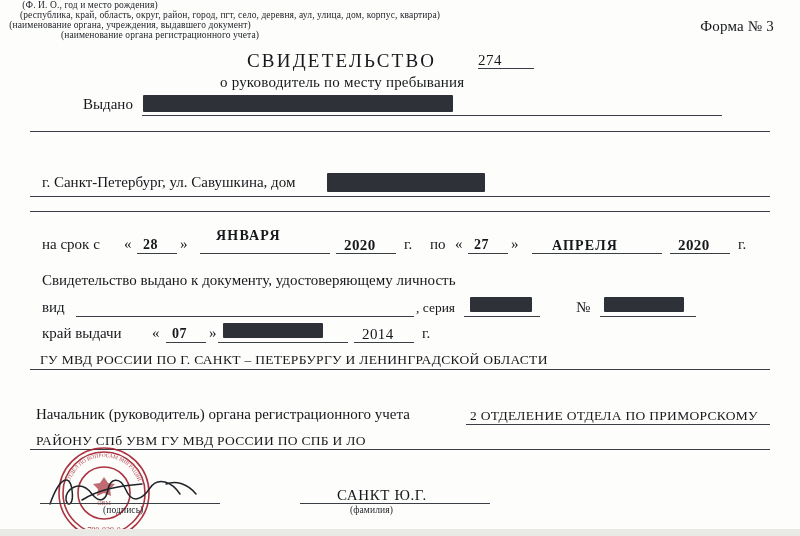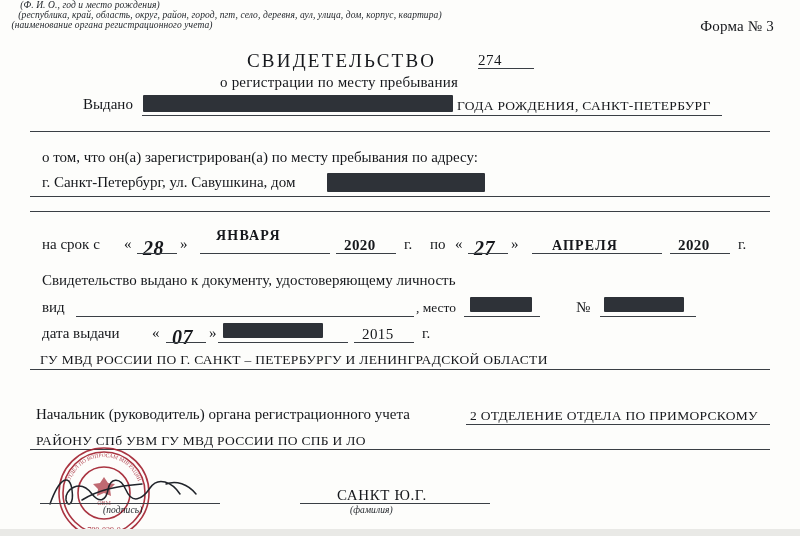--- a/index.html
+++ b/index.html
@@ -30,21 +30,20 @@
     position: absolute;
     background: #2e3238;
     border-radius: 1px;
   }
   .tiny {
     font-size: 9.5px;
     font-family: "Liberation Serif", serif;
     color: #22262b;
     text-align: center;
     letter-spacing: 0.1px;
-    font-style: italic;
   }
   .form-no {
     position: absolute;
     right: 26px;
     top: 18px;
     font-size: 15px;
     font-family: "Liberation Serif", serif;
     letter-spacing: 0.2px;
   }
   .title {
@@ -87,24 +86,23 @@
     font-family: "Liberation Serif", serif;
     letter-spacing: 0.3px;
     white-space: nowrap;
   }
   .quote {
     position: absolute;
     font-size: 15px;
   }
   .date-val {
     position: absolute;
-    font-size: 20px;
+    font-size: 14px;
     font-weight: bold;
     letter-spacing: 0.4px;
-    font-style: italic;
   }
   .month-val {
     position: absolute;
     font-size: 14px;
     font-weight: bold;
     letter-spacing: 1.2px;
   }
   .year-val {
     position: absolute;
     font-size: 15px;
@@ -162,32 +160,30 @@
 </head>
 <body>
 
 <div class="page">
 
   <div class="form-no">Форма № 3</div>
 
   <div class="title">СВИДЕТЕЛЬСТВО</div>
   <div class="title-num">274</div>
   <div class="rule" style="left:478px; top:68px; width:56px;"></div>
-  <div class="subtitle">о регистрации по месту пребывания</div>
+  <div class="subtitle">о руководитель по месту пребывания</div>
 
   <div class="lbl" style="left:83px; top:96px;">Выдано</div>
-  <div class="val-caps" style="left:457px; top:98px;">ГОДА РОЖДЕНИЯ, САНКТ-ПЕТЕРБУРГ</div>
   <div class="rule" style="left:142px; top:115px; width:580px;"></div>
 
   <div class="redact" style="left:143px; top:95px; width:310px; height:17px;"></div>
 
   <div class="rule" style="left:30px; top:131px; width:740px;"></div>
   <div class="tiny" style="left:310px; top:133px; width:180px;">(Ф. И. О., год и место рождения)</div>
 
-  <div class="lbl" style="left:42px; top:149px;">о том, что он(а) зарегистрирован(а) по месту пребывания по адресу:</div>
 
   <div class="lbl" style="left:42px; top:174px;">г. Санкт-Петербург, ул. Савушкина, дом</div>
   <div class="redact" style="left:327px; top:173px; width:158px; height:19px;"></div>
   <div class="rule" style="left:30px; top:196px; width:740px;"></div>
   <div class="rule" style="left:30px; top:211px; width:740px;"></div>
   <div class="tiny" style="left:170px; top:213px; width:460px;">(республика, край, область, округ, район, город, пгт, село, деревня, аул, улица, дом, корпус, квартира)</div>
 
   <div class="lbl" style="left:42px; top:236px;">на срок с</div>
   <div class="quote" style="left:124px; top:236px;">«</div>
   <div class="date-val" style="left:143px; top:237px;">28</div>
@@ -206,47 +202,48 @@
   <div class="month-val" style="left:552px; top:238px;">АПРЕЛЯ</div>
   <div class="rule" style="left:532px; top:253px; width:130px;"></div>
   <div class="year-val" style="left:678px; top:237px;">2020</div>
   <div class="rule" style="left:670px; top:253px; width:60px;"></div>
   <div class="lbl" style="left:738px; top:236px;">г.</div>
 
   <div class="lbl" style="left:42px; top:272px;">Свидетельство выдано к документу, удостоверяющему личность</div>
 
   <div class="lbl" style="left:42px; top:299px;">вид</div>
   <div class="rule" style="left:76px; top:316px; width:338px;"></div>
-  <div class="lbl-sm" style="left:416px; top:300px;">, место</div>
+  <div class="lbl-sm" style="left:416px; top:300px;">, серия</div>
   <div class="redact" style="left:470px; top:297px; width:62px; height:15px;"></div>
   <div class="rule" style="left:464px; top:316px; width:76px;"></div>
   <div class="lbl" style="left:576px; top:299px;">№</div>
   <div class="redact" style="left:604px; top:297px; width:80px; height:15px;"></div>
   <div class="rule" style="left:600px; top:316px; width:96px;"></div>
 
-  <div class="lbl" style="left:42px; top:325px;">дата выдачи</div>
+  <div class="lbl" style="left:42px; top:325px;">край выдачи</div>
   <div class="quote" style="left:152px; top:325px;">«</div>
   <div class="date-val" style="left:172px; top:326px;">07</div>
   <div class="rule" style="left:166px; top:342px; width:40px;"></div>
   <div class="quote" style="left:209px; top:325px;">»</div>
   <div class="redact" style="left:223px; top:323px; width:100px; height:15px;"></div>
   <div class="rule" style="left:218px; top:342px; width:130px;"></div>
-  <div class="year-val" style="left:362px; top:326px; font-weight:normal;">2015</div>
+  <div class="year-val" style="left:362px; top:326px; font-weight:normal;">2014</div>
   <div class="rule" style="left:354px; top:342px; width:60px;"></div>
   <div class="lbl" style="left:422px; top:325px;">г.</div>
 
   <div class="val-caps" style="left:40px; top:352px;">ГУ  МВД  РОССИИ  ПО  Г. САНКТ – ПЕТЕРБУРГУ  И  ЛЕНИНГРАДСКОЙ ОБЛАСТИ</div>
   <div class="rule" style="left:30px; top:369px; width:740px;"></div>
+  <div class="tiny" style="left:270px; top:371px; width:260px;">(наименование органа, учреждения, выдавшего документ)</div>
 
   <div class="lbl" style="left:36px; top:406px;">Начальник (руководитель) органа регистрационного учета</div>
   <div class="val-caps" style="left:470px; top:408px;">2 ОТДЕЛЕНИЕ ОТДЕЛА  ПО ПРИМОРСКОМУ</div>
   <div class="rule" style="left:466px; top:424px; width:304px;"></div>
   <div class="val-caps" style="left:36px; top:433px;">РАЙОНУ СПб УВМ  ГУ  МВД РОССИИ  ПО СПБ  И  ЛО</div>
   <div class="rule" style="left:30px; top:449px; width:740px;"></div>
-  <div class="tiny" style="left:288px; top:451px; width:224px;">(наименование органа регистрационного учета)</div>
+  <div class="tiny" style="left:288px; top:451px; width:224px;padding-left:48px;">(наименование органа регистрационного учета)</div>
 
   <div class="stamp">
     <svg width="152" height="95" viewBox="0 0 152 95">
       <g stroke="#a32432" fill="none" stroke-width="1.6" opacity="0.92">
         <circle cx="74" cy="50" r="45"></circle>
         <circle cx="74" cy="50" r="41"></circle>
         <circle cx="74" cy="50" r="26"></circle>
       </g>
       <g fill="#a32432" opacity="0.9">
         <path d="M74 34 l4 6 l7 1 l-5 5 l1 7 l-7 -3 l-7 3 l1 -7 l-5 -5 l7 -1 z" opacity="0.75"></path>

